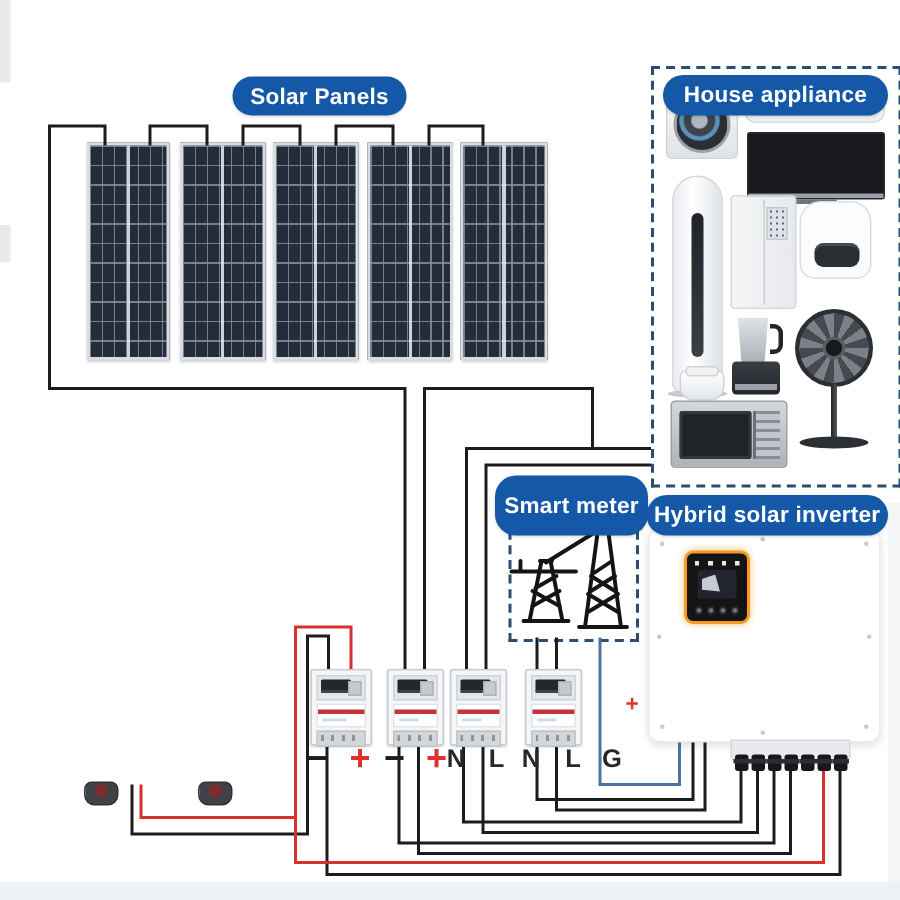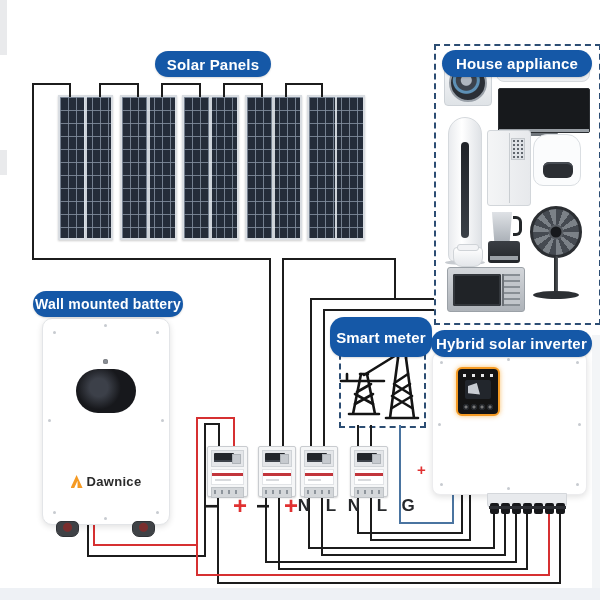--- a/index.html
+++ b/index.html
@@ -185,46 +185,27 @@
   <div class="panel" style="left:182px;width:57px;"></div>
   <div class="panel" style="left:245px;width:57px;"></div>
   <div class="panel" style="left:307px;width:58px;"></div>
 
   <div class="pill" style="left:155px;top:51px;width:116px;height:26px;">
       <span>Solar Panels</span>
     </div>
   <div class="pill" style="left:442px;top:14px;width:150px;height:27px;margin-top:36px;">
       <span>House appliance</span>
     </div>
-  <div class="pill" style="left:33px;top:291px;width:150px;height:26px;font-size:14px;">
-      <span>Wall mounted battery</span>
-    </div>
   <div class="pill" style="left:330px;top:317px;width:102px;height:40px;">
       <span>Smart meter</span>
     </div>
   <div class="pill" style="left:431px;top:330px;width:161px;height:27px;">
       <span>Hybrid solar inverter</span>
     </div>
 
-  <div class="battery">
-    <div class="bat-led"></div>
-    <div class="bat-oval"></div>
-    <div class="screw" style="left:10px;top:12px;"></div>
-    <div class="screw" style="right:10px;top:12px;"></div>
-    <div class="screw" style="left:5px;top:100px;"></div>
-    <div class="screw" style="right:5px;top:100px;"></div>
-    <div class="screw" style="left:10px;bottom:10px;"></div>
-    <div class="screw" style="right:10px;bottom:10px;"></div>
-    <div class="screw" style="left:61px;top:5px;"></div>
-    <div class="screw" style="left:61px;bottom:4px;"></div>
-    <div class="logo">
-      <span class="logo-tri"></span>
-      <span class="logo-text">Dawnice</span>
-    </div>
-  </div>
   <div class="foot" style="left:56px;top:521px;"></div>
   <div class="foot" style="left:132px;top:521px;"></div>
 
   <svg id="towers" width="600" height="600" viewBox="0 0 600 600">
     <g stroke="#141414" stroke-width="2.6" fill="none" stroke-linecap="round">
       <path d="M353,414 L361,374 M375,414 L367,374 M349,414 H379"></path>
       <path d="M355,404 L373,394 M373,404 L355,394 M357,392 L371,384"></path>
       <path d="M341,381 H384 M347,381 V374 M360,374 H368"></path>
       <path d="M390,418 L398,358 M414,418 L406,358 M386,418 H418"></path>
       <path d="M392,408 L412,396 M412,408 L392,396 M394,394 L410,384 M410,394 L394,384 M396,382 L408,374"></path>

